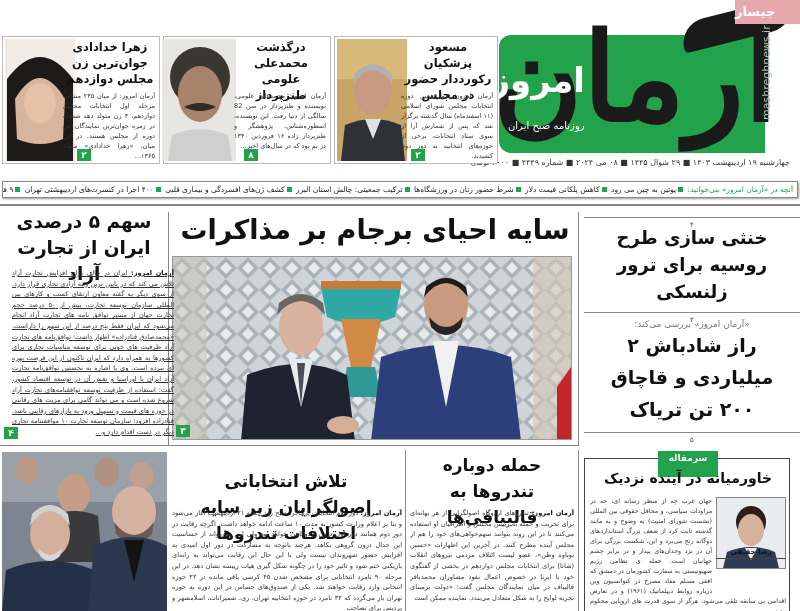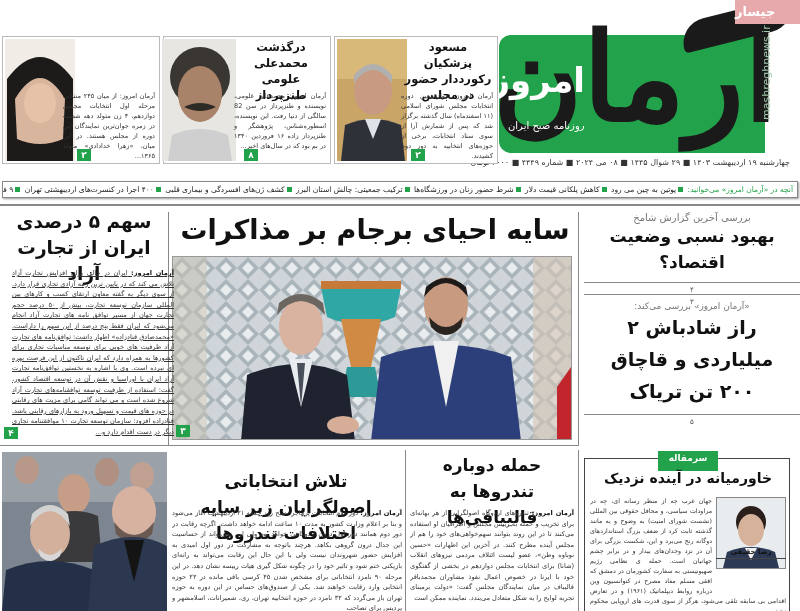--- a/index.html
+++ b/index.html
@@ -31,21 +31,21 @@
 
     
     .rcol { position: absolute; left: 584px; top: 210px; width: 216px; text-align: center; }
     .kicker { font-size: 10px; color: #777; }
     .rhead { font-weight: bold; color: #111; }
     .divider { position: relative; height: 10px; margin: 2px 0; }
     .divider::before { content: ""; position: absolute; left: 0; right: 0; top: 5px; height: 1px; background: #888; }
     .divider span { position: relative; background: #fff; padding: 0 3px; font-size: 7px; color: #555; }
 
     .editorial { position: absolute; left: 584px; top: 458px; width: 206px; height: 153px; border: 1px solid #444; border-bottom: none; }
-    .editorial-tag { position: absolute; left: 658px; top: 451px; width: 60px; height: 20px; background: #22a24a; color: #fff; font-size: 9px; font-weight: bold; text-align: center; line-height: 14px; }
+    .editorial-tag { position: absolute; left: 658px; top: 451px; width: 60px; height: 26px; background: #22a24a; color: #fff; font-size: 9px; font-weight: bold; text-align: center; line-height: 14px; }
     .editorial-title { position: absolute; left: 590px; top: 470px; width: 196px; font-size: 14px; font-weight: bold; text-align: center; }
     .editorial-body { position: absolute; left: 590px; top: 496px; width: 120px; font-size: 6.3px; line-height: 10px; text-align: justify; color: #333; }
     .editorial-body2 { position: absolute; left: 590px; top: 596px; width: 196px; font-size: 6.3px; line-height: 10px; text-align: justify; color: #333; }
     .author-photo { position: absolute; left: 716px; top: 497px; width: 70px; height: 72px; border: 1px solid #888; background: linear-gradient(#eef1f4, #d9dde2); }
     .author-name { position: absolute; left: 716px; top: 548px; width: 70px; font-size: 7px; font-weight: bold; text-align: center; border-bottom: 1px solid #444; padding-bottom: 2px; }
 
     .vrule { position: absolute; width: 1px; background: #888; }
 
     
     .lead-title { position: absolute; left: 176px; top: 208px; width: 398px; font-size: 27px; font-weight: bold; text-align: center; line-height: 44px; }
@@ -109,42 +109,42 @@
 
 <div class="teaser" style="left:2px; width:158px;">
   <div class="photo">
     <svg width="70" height="122" viewBox="0 0 70 122">
       <rect width="70" height="122" fill="#f2ece6"></rect>
       <path d="M2 122 L2 40 Q35 -4 68 40 L68 122 Z" fill="#1d1b1a"></path>
       <path d="M10 60 Q35 18 60 60 L58 100 Q35 110 12 100 Z" fill="#d8b69e"></path>
       <ellipse cx="35" cy="64" rx="16" ry="20" fill="#e6c2a8"></ellipse>
     </svg>
   </div>
+  <div class="title">زهرا خدادادی جوان‌ترین زن مجلس دوازدهم</div>
   <div class="body">آرمان امروز: از میان ۲۴۵ منتخب مرحله اول انتخابات مجلس دوازدهم، ۴ زن متولد دهه شصت در زمره جوان‌ترین نمایندگان این دوره از مجلس هستند. در این میان، «زهرا خدادادی» متولد ۱۳۶۵...</div>
   <div class="page-badge" style="left:74px; top:112px;">۲</div>
 </div>
 
 <div class="ticker">
   <span class="lead">آنچه در «آرمان امروز» می‌خوانید:</span>
   <span class="sq"></span><span>پوتین به چین می رود</span>
   <span class="sq"></span><span>کاهش پلکانی قیمت دلار</span>
   <span class="sq"></span><span>شرط حضور زنان در ورزشگاه‌ها</span>
   <span class="sq"></span><span>ترکیب جمعیتی: چالش استان البرز</span>
   <span class="sq"></span><span>کشف ژن‌های افسردگی و بیماری قلبی</span>
   <span class="sq"></span><span>۴۰۰ اجرا در کنسرت‌های اردیبهشتی تهران</span>
   <span class="sq"></span><span>۹ فیلم نفس‌گیر کره‌ای و...</span>
 </div>
 <div class="top-rule"></div>
 
 <div class="rcol">
-  <div style="margin-top:2px;">
-    <div class="kicker">بررسی آخرین گزارش شامخ</div>
-    <div class="rhead" style="font-size:17px; line-height:26px;">بهبود نسبی وضعیت اقتصاد؟</div>
-  </div>
   <div class="divider"><span>۴</span></div>
+  <div>
+    <div class="rhead" style="font-size:18px; line-height:27px; padding:0 14px;">خنثی سازی طرح روسیه برای ترور زلنسکی</div>
+  </div>
   <div class="divider"><span>۳</span></div>
   <div>
     <div class="kicker" style="font-size:9px;">«آرمان امروز» بررسی می‌کند:</div>
     <div class="rhead" style="font-size:19px; line-height:32px; padding:0 16px;">راز شادباش ۲ میلیاردی و قاچاق ۲۰۰ تن تریاک</div>
   </div>
   <div class="divider"><span>۵</span></div>
 </div>
 
 <div class="editorial"></div>
 <div class="editorial-tag">سرمقاله</div>

